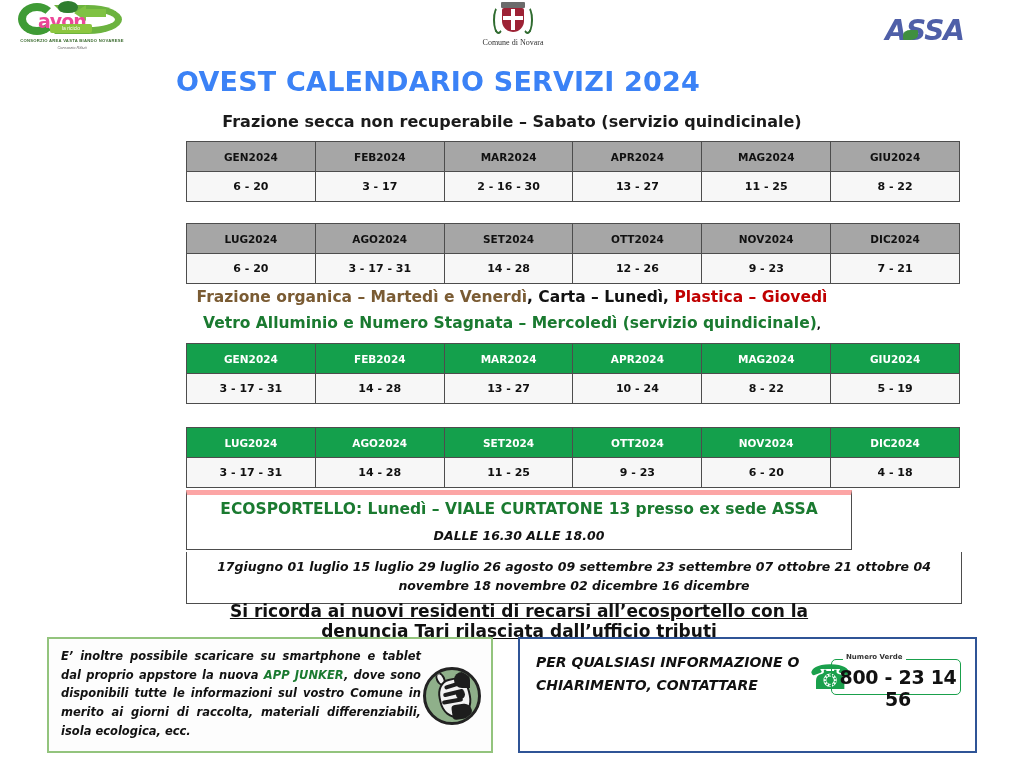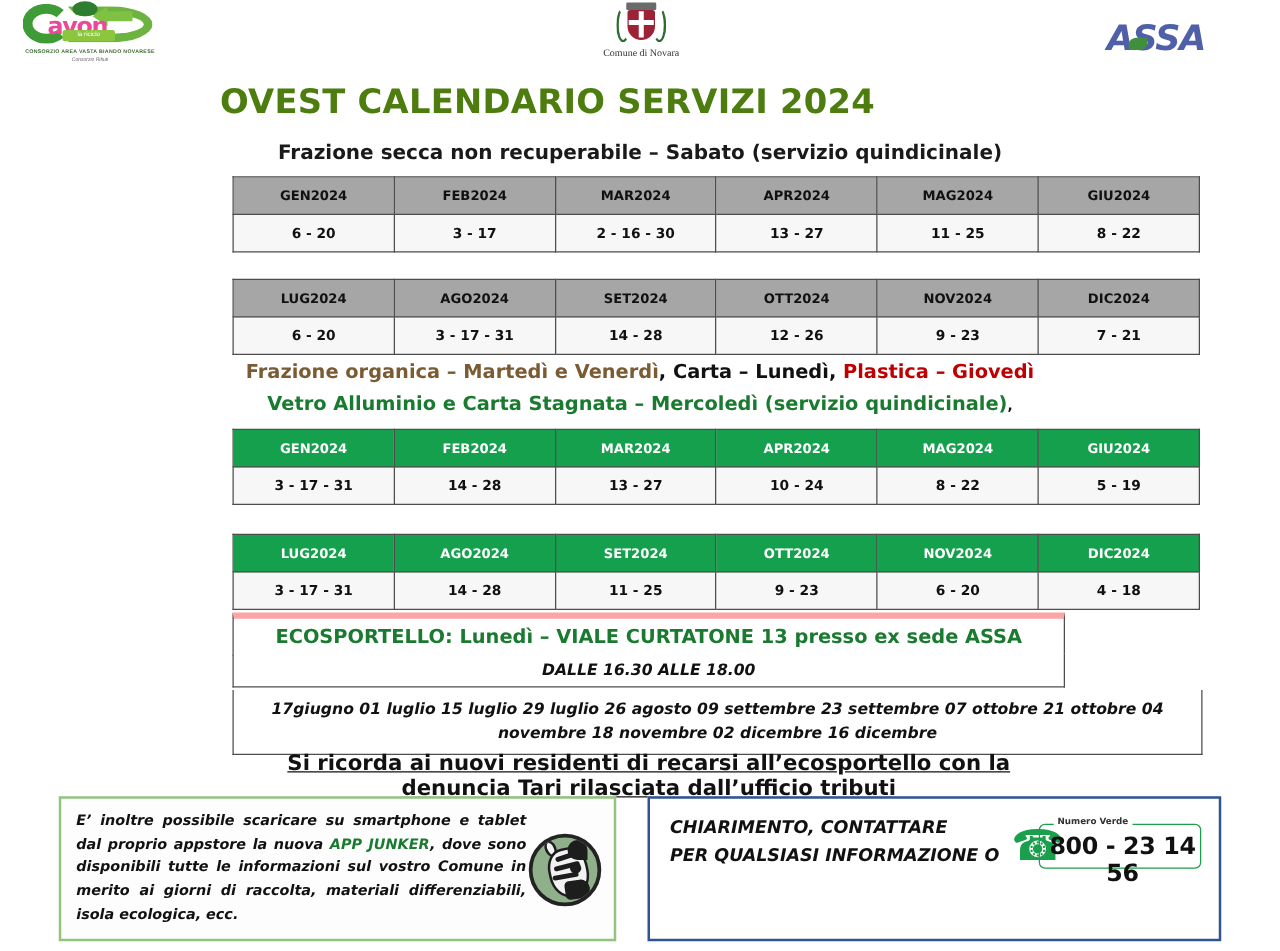--- a/index.html
+++ b/index.html
@@ -87,21 +87,21 @@
   }
   .assa-leaf {
     position:absolute; left:18px; top:16px; width:15px; height:10px;
     background:#3f8f3f; border-radius:50% 10% 50% 10%;
   }
 
   
   .main-title {
     position:absolute; top:66px; left:0; width:876px; text-align:center;
     font-family:"DejaVu Sans", sans-serif;
-    font-size:27px; font-weight:bold; color:#4d7c0f; letter-spacing:.2px;
+    font-size:27px; font-weight:bold; color:#3b82f6; letter-spacing:.2px;
   }
   .sub-title {
     position:absolute; top:112px; left:0; width:1024px; text-align:center;
     font-family:"DejaVu Sans", sans-serif;
     font-size:16px; font-weight:bold; color:#1a1a1a;
   }
 
   
   .cal-table {
     position:absolute; left:186px; width:774px;
@@ -327,21 +327,21 @@
         <td>7 - 21</td>
       </tr>
     </tbody>
   </table>
 
   <div class="info-line" id="info-line-1">
     <span class="c-brown">Frazione organica – Martedì e Venerdì</span><span class="c-black">, </span><span class="c-black">Carta – Lunedì</span><span class="c-black">, </span><span class="c-red">Plastica – Giovedì</span>
   </div>
 
   <div class="info-line" id="info-line-2">
-    <span class="c-green">Vetro Alluminio e Carta Stagnata – Mercoledì (servizio quindicinale)</span><span class="tiny-comma">,</span>
+    <span class="c-green">Vetro Alluminio e Numero Stagnata – Mercoledì (servizio quindicinale)</span><span class="tiny-comma">,</span>
   </div>
 
   <table class="cal-table t-green" id="table3">
     <thead>
       <tr>
         <th>GEN2024</th>
         <th>FEB2024</th>
         <th>MAR2024</th>
         <th>APR2024</th>
         <th>MAG2024</th>
@@ -399,22 +399,22 @@
       <div class="z-stripe z-s2"></div>
       <div class="z-stripe z-s3"></div>
       <div class="z-mane"></div>
       <div class="z-eye"></div>
       <div class="z-muzzle"></div>
     </div>
   </div>
 
   <div class="bottom-right">
     <div class="br-text">
+      <div>PER QUALSIASI INFORMAZIONE O</div>
       <div>CHIARIMENTO, CONTATTARE</div>
-      <div>PER QUALSIASI INFORMAZIONE O</div>
     </div>
     <div class="green-number">
       <div class="gn-frame"></div>
       <div class="gn-phone">☎</div>
       <div class="gn-label">Numero Verde</div>
       <div class="gn-num">800 - 23 14 56</div>
     </div>
   </div>
 
 </div>

